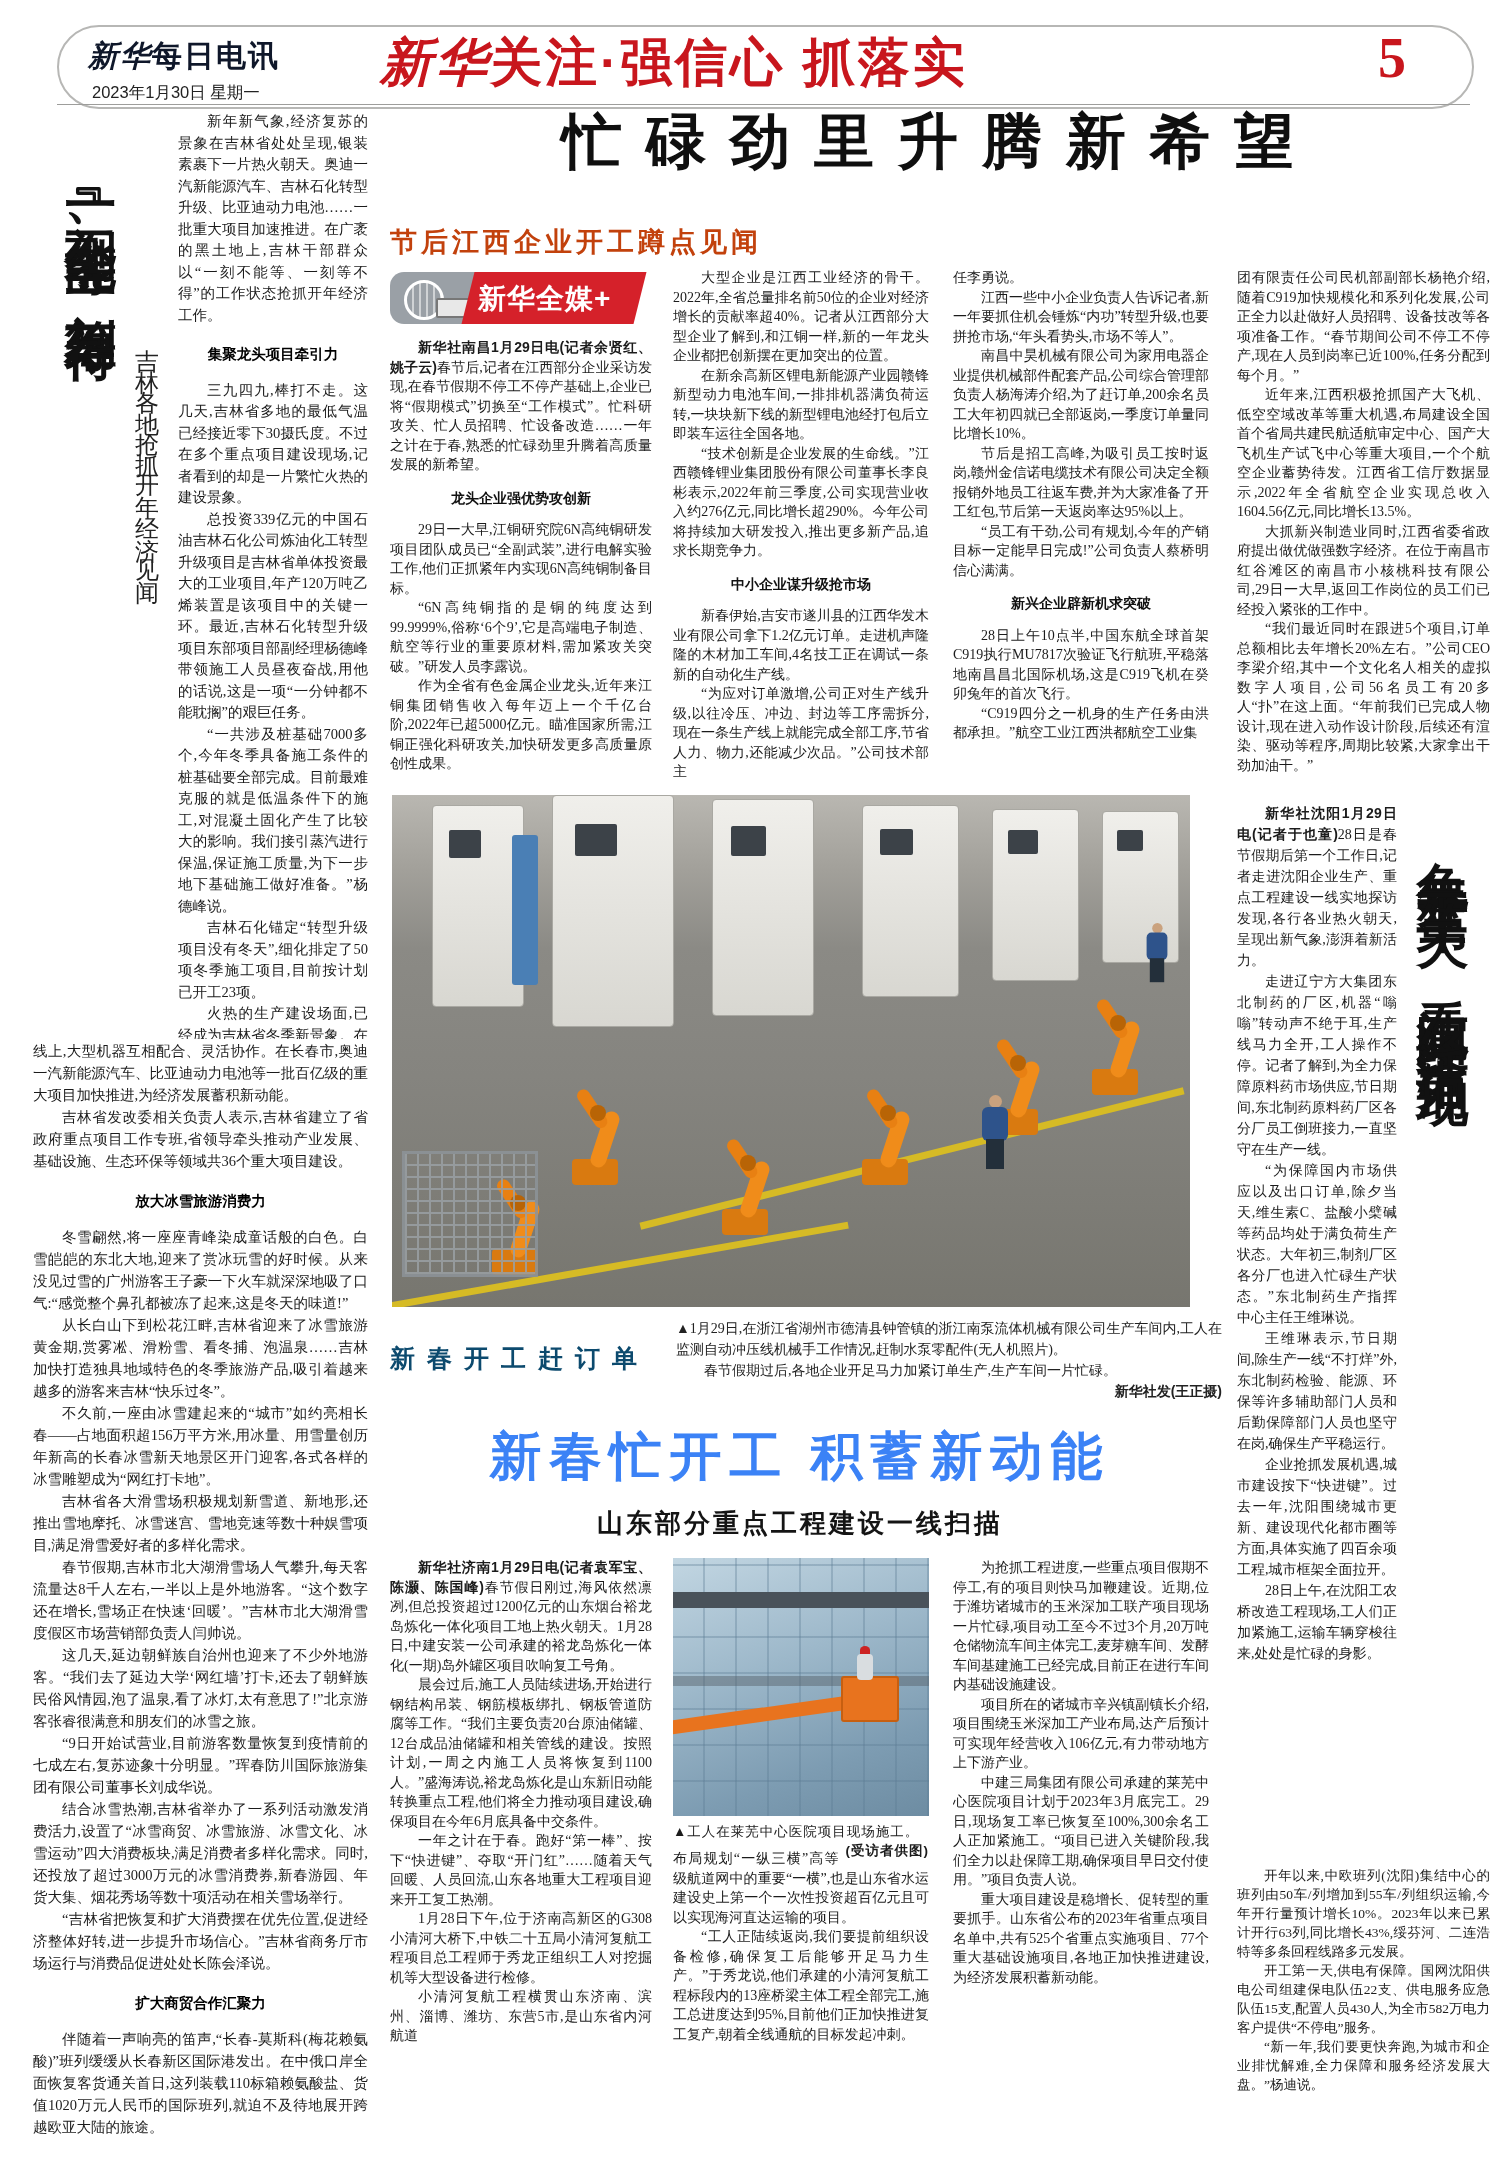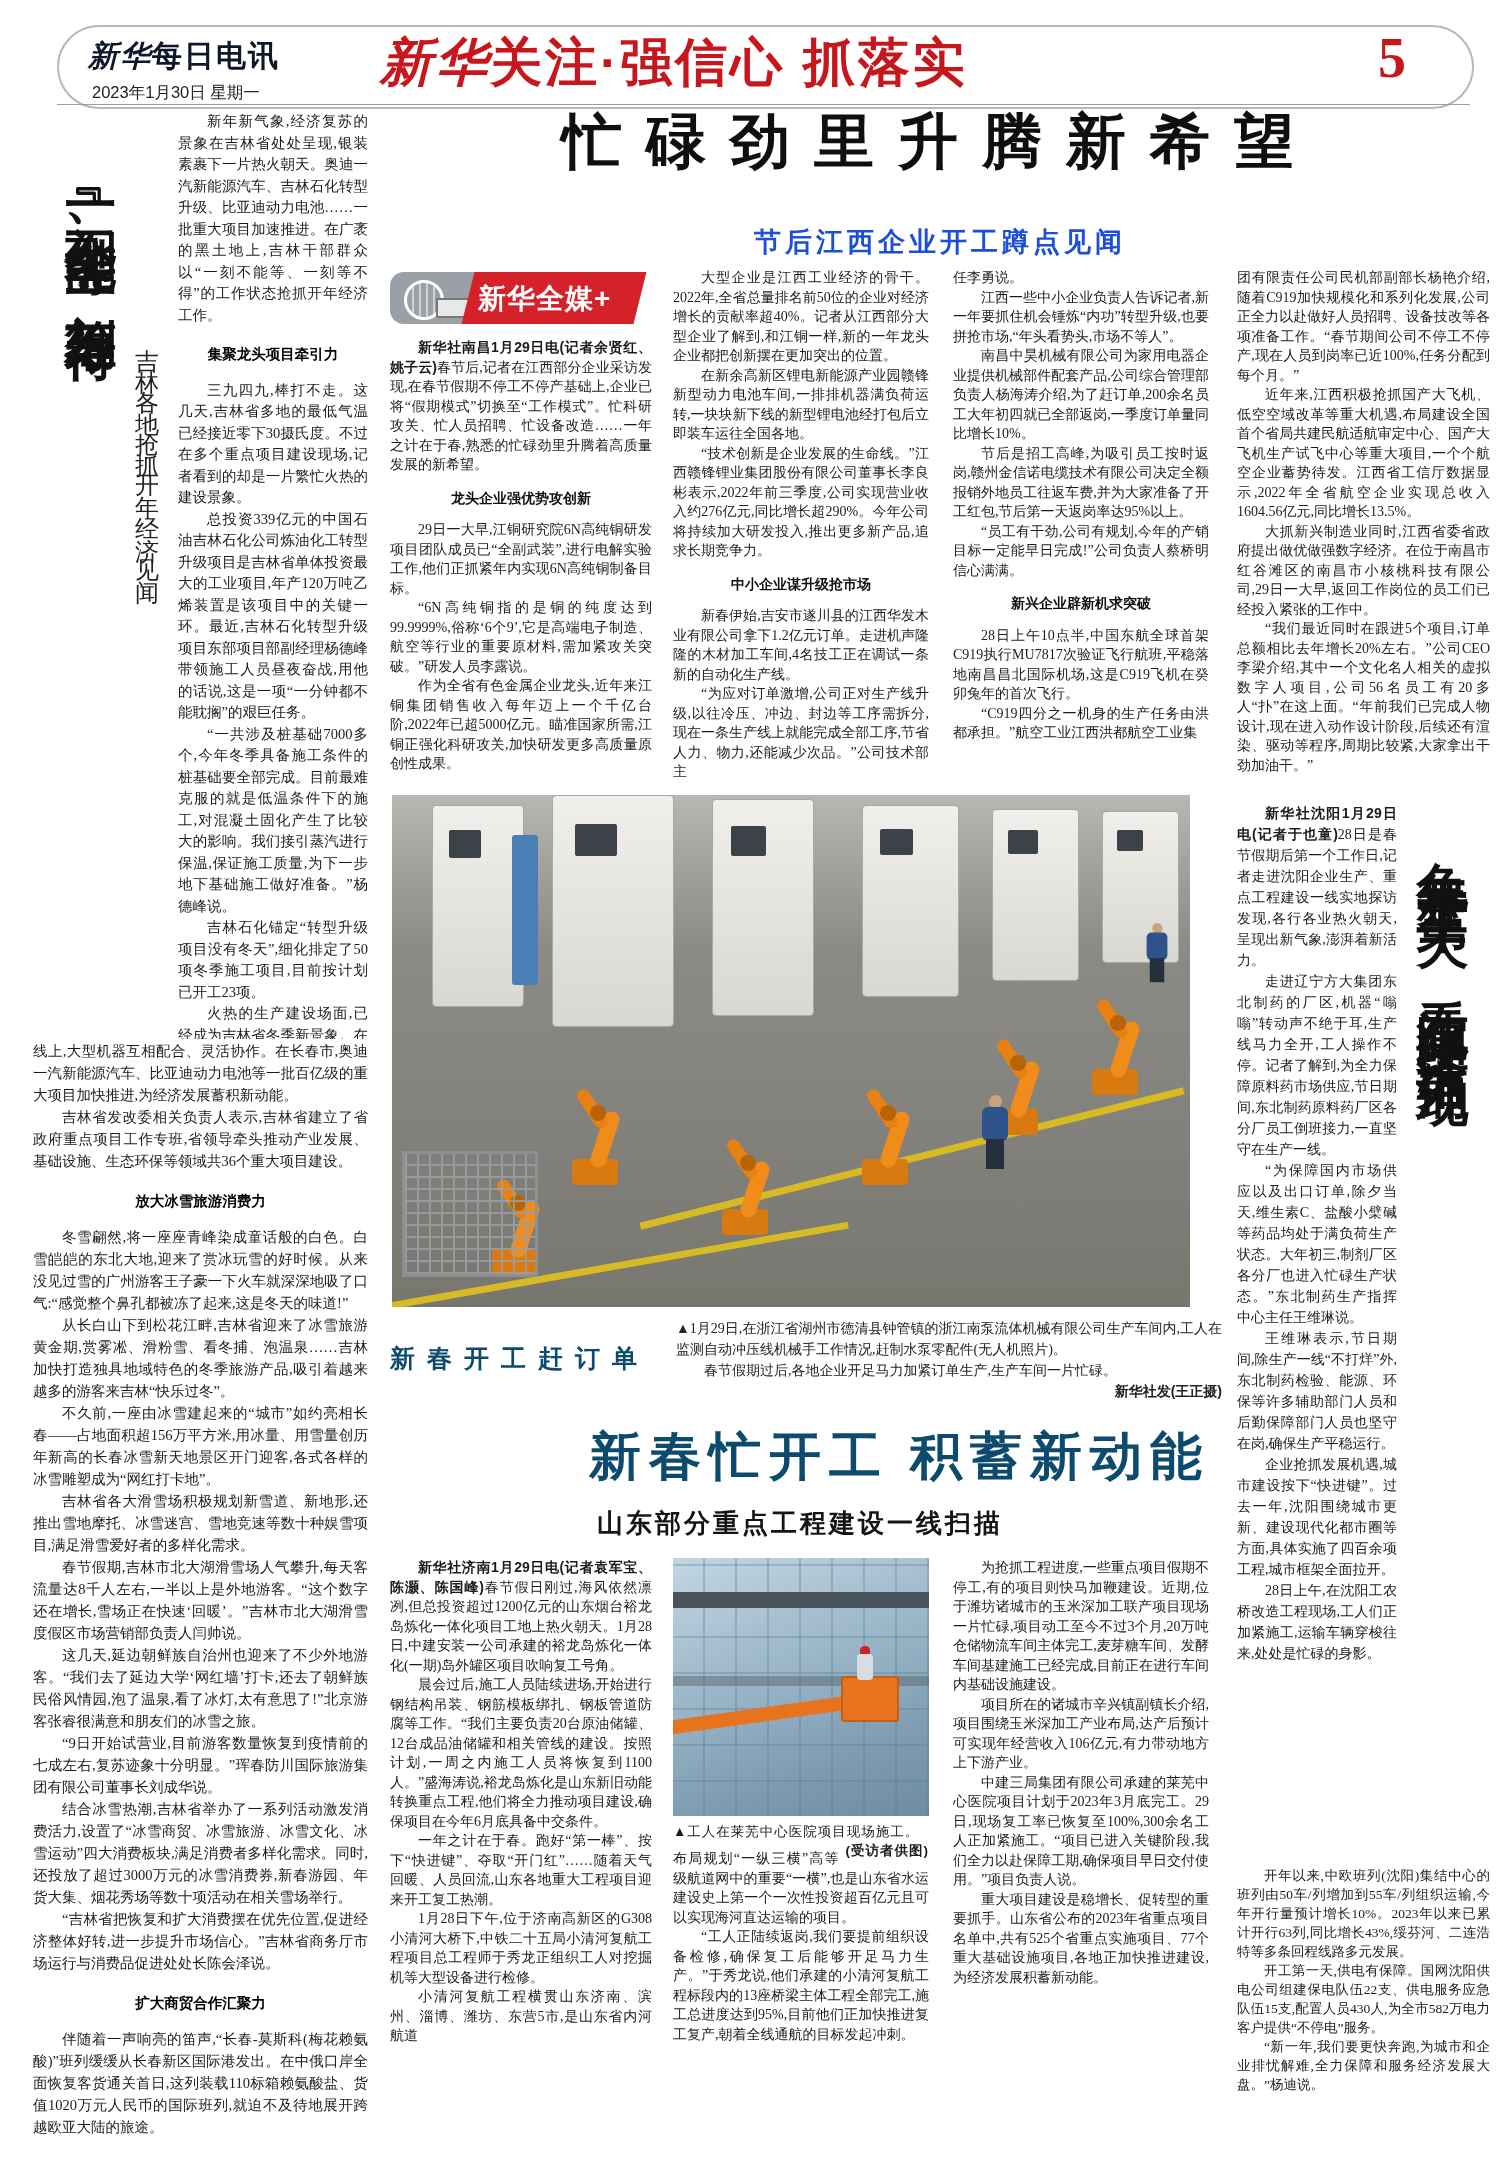--- a/index.html
+++ b/index.html
@@ -23,21 +23,21 @@
   .body-sy p{font-size:14px;line-height:21px;}
   .body-sy-b p{font-size:13.5px;line-height:19px;}
   .byline{font-weight:bold;font-family:"Liberation Sans",sans-serif;}
   .subhead{font-family:"Liberation Sans",sans-serif;font-weight:bold;font-size:20px;text-align:center;text-indent:0 !important;margin:14px 0 12px 0 !important;color:#111;}
   .sec-head{font-family:Liberation Serif, serif;font-weight:bold;font-size:21px;text-align:center;text-indent:0 !important;margin:18px 0 14px 0 !important;color:#000000;}
   
   .v-head-jl{left:40px;top:172px;width:100px;height:760px;writing-mode:vertical-rl;text-orientation:upright;font-size:52px;font-weight:bold;letter-spacing:6px;color:#111;line-height:100px;}
   .v-sub-jl{left:130px;top:330px;width:34px;height:580px;writing-mode:vertical-rl;text-orientation:upright;font-size:24px;letter-spacing:21px;color:#222;line-height:34px;font-family:"Liberation Sans",sans-serif;}
   
   .jx-headline{left:390px;top:102px;width:1100px;text-align:center;font-size:60px;font-weight:bold;letter-spacing:24px;color:#0f0f0f;white-space:nowrap;}
-  .jx-sub{left:390px;top:224px;width:1100px;text-align:center;font-size:27px;font-weight:bold;color:#1d4ed8;letter-spacing:4px;font-family:"Liberation Sans",sans-serif;}
+  .jx-sub{left:390px;top:224px;width:1100px;font-size:27px;font-weight:bold;color:#c2410c;letter-spacing:4px;font-family:"Liberation Sans",sans-serif;}
   .badge{width:250px;height:52px;margin:4px 0 14px 0;position:relative;}
   .badge .gray{position:absolute;left:0;top:0;width:96px;height:52px;background:#9aa0a6;border-radius:14px 0 0 14px;}
   .badge .globe{position:absolute;left:14px;top:8px;width:34px;height:34px;border:3px solid #fff;border-radius:50%;background:
       repeating-linear-gradient(90deg,transparent 0 5px,#ffffff88 5px 7px);}
   .badge .laptop{position:absolute;left:46px;top:26px;width:30px;height:16px;background:#e8e8e8;border:2px solid #777;border-radius:2px;}
   .badge .red{position:absolute;left:78px;top:0;width:172px;height:52px;background:#d5212a;transform:skewX(-14deg);}
   .badge .label{position:absolute;left:88px;top:8px;width:160px;color:#fff;font-size:28px;font-weight:bold;font-family:"Liberation Sans",sans-serif;letter-spacing:1px;}
   
   .photo-main{left:392px;top:795px;width:798px;height:512px;background:linear-gradient(180deg,#b9b7b1 0%,#a3a19b 14%,#8b8a85 30%,#85847f 55%,#77766f 100%);overflow:hidden;}
   .machine{position:absolute;background:linear-gradient(180deg,#f0efeb,#d8d7d1);border:1px solid #a9a8a2;border-radius:4px;}
@@ -65,21 +65,21 @@
   .basket{position:absolute;left:168px;top:118px;width:54px;height:42px;background:#e8731e;border:2px solid #c75f10;border-radius:3px;}
   .lift-worker{position:absolute;left:184px;top:96px;width:16px;height:26px;background:#d9dde0;border-radius:4px;}
   .lift-worker .helmet{position:absolute;left:3px;top:-8px;width:10px;height:8px;background:#cc2222;border-radius:50% 50% 0 0;}
   
   .cap-title{left:390px;top:1342px;width:280px;font-size:25px;font-weight:bold;letter-spacing:12px;color:#0c4a6e;white-space:nowrap;}
   .cap-block{left:676px;top:1318px;width:546px;font-size:14px;line-height:21px;text-align:justify;color:#222;}
   .cap-credit{text-align:right;font-weight:bold;font-family:"Liberation Sans",sans-serif;}
   .sd-photo-cap{font-size:13.5px;line-height:19px;text-align:justify;margin-bottom:8px;letter-spacing:1px;}
   .sd-photo-cap .credit{float:right;font-weight:bold;font-family:"Liberation Sans",sans-serif;margin-left:7px;}
   
-  .sd-headline{left:390px;top:1422px;width:820px;text-align:right;font-size:52px;font-weight:bold;letter-spacing:8px;color:#0c4a6e;white-space:nowrap;}
+  .sd-headline{left:390px;top:1422px;width:820px;text-align:center;font-size:52px;font-weight:bold;letter-spacing:8px;color:#3b82f6;white-space:nowrap;}
   .sd-sub{left:390px;top:1506px;width:820px;text-align:center;font-size:26px;font-weight:bold;color:#141414;font-family:"Liberation Sans",sans-serif;letter-spacing:3px;}
   
   .v-head-sy{left:1402px;top:820px;width:80px;height:1050px;writing-mode:vertical-rl;text-orientation:upright;font-size:52px;font-weight:bold;letter-spacing:10px;color:#111;line-height:80px;}
 </style>
 </head>
 <body>
 
 <div class="abs header-band"></div>
 <div class="abs masthead"><span>新华</span><span class="plain">每日电讯</span></div>
 <div class="abs issue-date">2023年1月30日 星期一</div>

